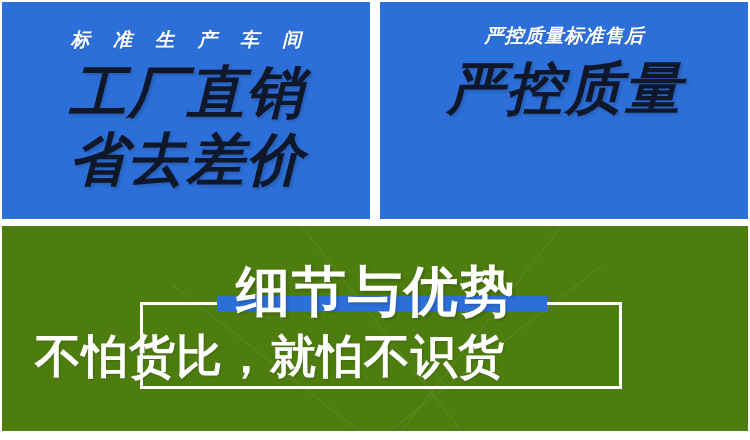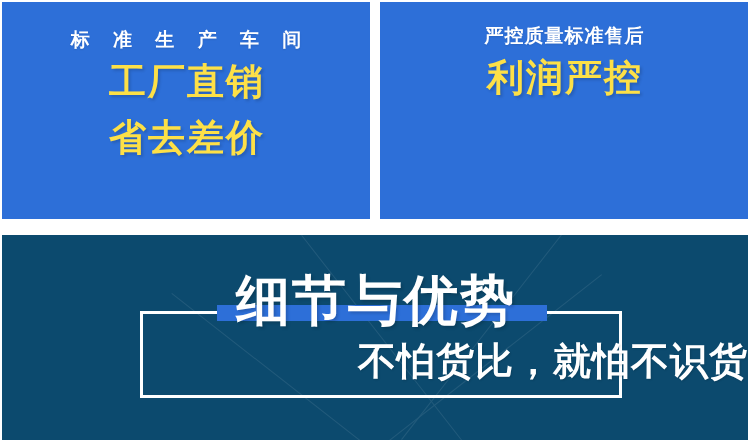--- a/index.html
+++ b/index.html
@@ -16,20 +16,21 @@
     box-sizing:border-box;
   }
 
   
   .top-row{
     position:absolute;
     left:2px;top:2px;
     width:746px;height:217px;
     display:flex;
     gap:10px;
+    font-style:italic;
   }
   .panel{
     position:relative;
     flex:1 1 0;
     background:#2d6fd8;
     display:flex;
     flex-direction:column;
     align-items:center;
     justify-content:flex-start;
     overflow:hidden;
@@ -40,39 +41,39 @@
     font-size:19px;
     line-height:1;
     margin-top:28px;
     white-space:nowrap;
     text-shadow:0 1px 2px rgba(0,0,0,.10);
   }
   .panel-eyebrow.wide{letter-spacing:9px;text-indent:9px;}
   .panel-eyebrow.tight{letter-spacing:1px;text-indent:1px;margin-top:24px;}
 
   .panel-line{
-    color:#fde047;
+    color:#0f172a;
     font-weight:900;
-    font-size:37px;
+    font-size:57px;
     line-height:1.04;
     white-space:nowrap;
     letter-spacing:2px;
     text-indent:2px;
     text-shadow:2px 2px 3px rgba(0,0,0,.16);
     text-align:center;
   }
   .panel-line.l1{margin-top:14px;}
-  .panel-line.l2{margin-top:18px;}
+  .panel-line.l2{margin-top:8px;}
 
   
   .bottom-banner{
     position:absolute;
-    left:2px;top:235px;
+    left:2px;top:226px;
     width:746px;height:205px;
-    background:#0c4a6e;
+    background:#4d7c0f;
     overflow:hidden;
   }
   
   .banner-deco{
     position:absolute;inset:0;
     pointer-events:none;
     opacity:.085;
   }
   .banner-deco .d{
     position:absolute;
@@ -109,24 +110,24 @@
     font-size:54px;
     line-height:1;
     letter-spacing:2px;
     text-indent:2px;
     white-space:nowrap;
     text-shadow:2px 2px 3px rgba(0,0,0,.16);
   }
   .banner-subtitle{
     position:absolute;
     left:0;right:0;top:107px;
-    text-align:right;
+    text-align:left;
     color:#ffffff;
     font-weight:900;
-    font-size:38px;
+    font-size:46px;
     line-height:1;
     letter-spacing:1px;
     text-indent:1px;
     white-space:nowrap;
     text-shadow:1px 1px 2px rgba(0,0,0,.14);
     margin-left:32px;
   }
 </style>
 </head>
 <body>
@@ -136,21 +137,21 @@
   <div class="top-row">
 
     <div class="panel">
       <div class="panel-eyebrow wide">标 准 生 产 车 间</div>
       <div class="panel-line l1">工厂直销</div>
       <div class="panel-line l2">省去差价</div>
     </div>
 
     <div class="panel">
       <div class="panel-eyebrow tight">严控质量标准售后</div>
-      <div class="panel-line l1">利润严控</div>
+      <div class="panel-line l1">严控质量</div>
     </div>
 
   </div>
 
   <div class="bottom-banner">
 
     <div class="banner-deco">
       <span class="d deco-1"></span>
       <span class="d deco-2"></span>
       <span class="d deco-3"></span>

